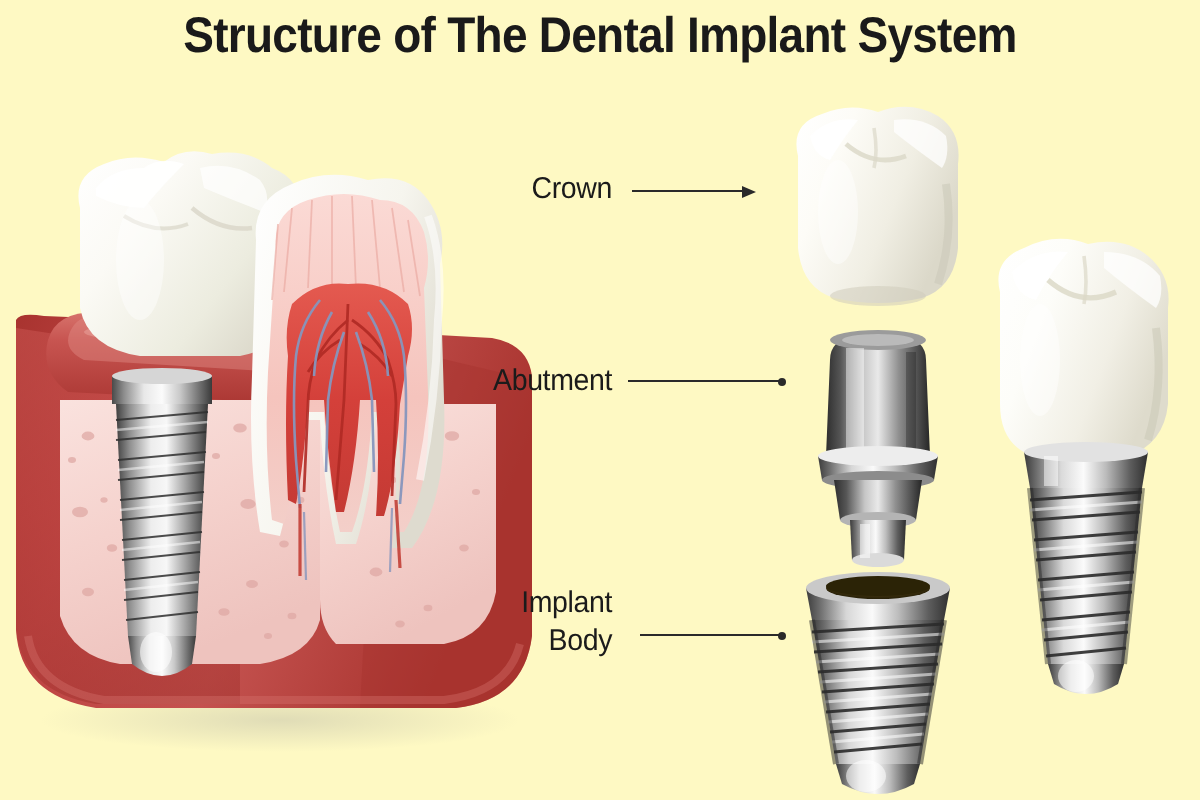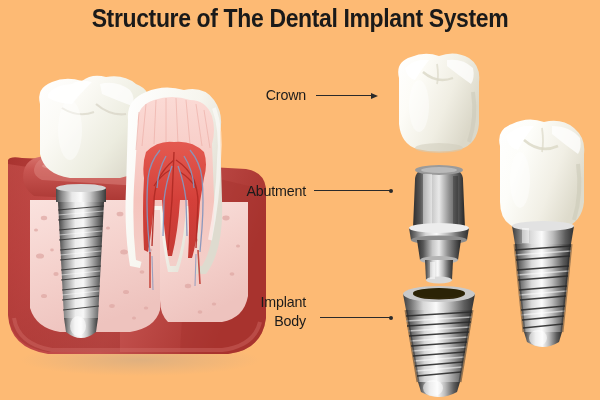--- a/index.html
+++ b/index.html
@@ -1,18 +1,18 @@
 <!DOCTYPE html>
 <html><head>
 <meta charset="utf-8">
 <style>
   html,body{margin:0;padding:0;background:#ffffff;}
   body{width:600px;height:400px;overflow:hidden;
        font-family:"Liberation Sans","DejaVu Sans",sans-serif;}
-  #stage{position:relative;width:600px;height:400px;background:#fdba74;text-decoration:underline;}
+  #stage{position:relative;width:600px;height:400px;background:#fef9c3;text-decoration:underline;}
 
   .title{
     position:absolute; left:0; top:4px; width:600px;
     text-align:center;
     font-family:"Liberation Sans","DejaVu Sans",sans-serif;
     font-weight:bold; font-size:25px; color:#1a1a1a;
     letter-spacing:-0.4px;
     transform:scaleX(0.92); transform-origin:center top;
     white-space:nowrap;
   }

